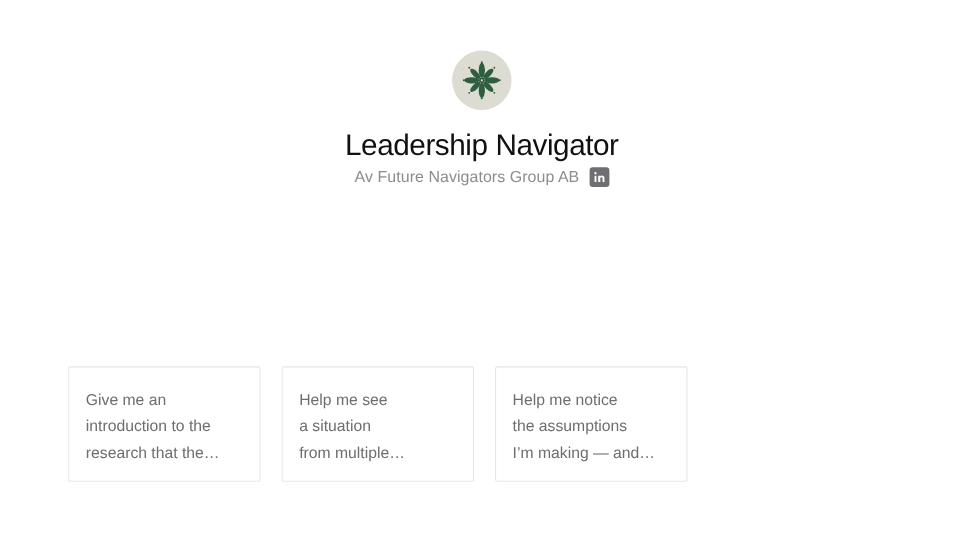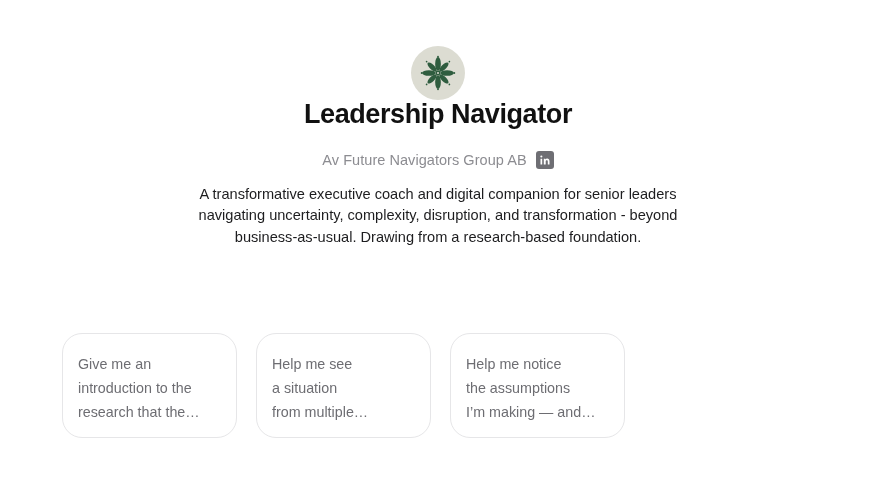--- a/index.html
+++ b/index.html
@@ -36,31 +36,32 @@
     background: #dcdcd2;
     display: flex;
     align-items: center;
     justify-content: center;
     overflow: hidden;
   }
   .avatar svg { display: block; }
 
   
   .title {
+    margin-top: 18px;
     font-size: 27px;
-    font-weight: bold;
+    font-weight: normal;
     color: #111111;
     letter-spacing: -0.4px;
     line-height: 1.1;
     text-align: center;
   }
 
   
   .byline {
-    margin-top: 21px;
+    margin-top: 4px;
     display: flex;
     align-items: center;
     justify-content: center;
     gap: 9px;
   }
   .byline-text {
     font-size: 14.5px;
     color: #8c8c91;
     letter-spacing: 0.05px;
   }
@@ -93,21 +94,21 @@
     top: 333px;
     width: 755px;
     display: flex;
     gap: 19px;
   }
   .card {
     width: 175px;
     height: 105px;
     background: #ffffff;
     border: 1px solid #e6e6e8;
-    border-radius: 20px;
+    border-radius: 2px;
     padding: 18px 15px 0 15px;
     cursor: pointer;
     overflow: hidden;
     flex: 0 0 auto;
   }
   .card-text {
     font-size: 14.3px;
     line-height: 24px;
     color: #6d6d72;
     white-space: pre-line;
@@ -164,21 +165,20 @@
       <svg width="12" height="12" viewBox="0 0 24 24" aria-hidden="true">
         <g fill="#ffffff">
           <rect x="3" y="9.5" width="3.4" height="11.5" rx="0.4"></rect>
           <circle cx="4.7" cy="5" r="2.1"></circle>
           <path d="M9.6 9.5h3.2v1.6c.6-1.1 1.9-1.9 3.6-1.9 2.7 0 4.6 1.7 4.6 5.1V21h-3.4v-6c0-1.6-.7-2.6-2.1-2.6-1.3 0-2.1.9-2.1 2.6v6H9.6z"></path>
         </g>
       </svg>
     </span>
   </div>
 
-  <p class="description">A transformative executive coach and digital companion for senior leaders navigating uncertainty, complexity, disruption, and transformation - beyond business-as-usual. Drawing from a research-based foundation.</p>
 
   <div class="cards">
     <div class="card">
       <div class="card-text">Give me an
 introduction to the
 research that the…</div>
     </div>
     <div class="card">
       <div class="card-text">Help me see
 a situation

